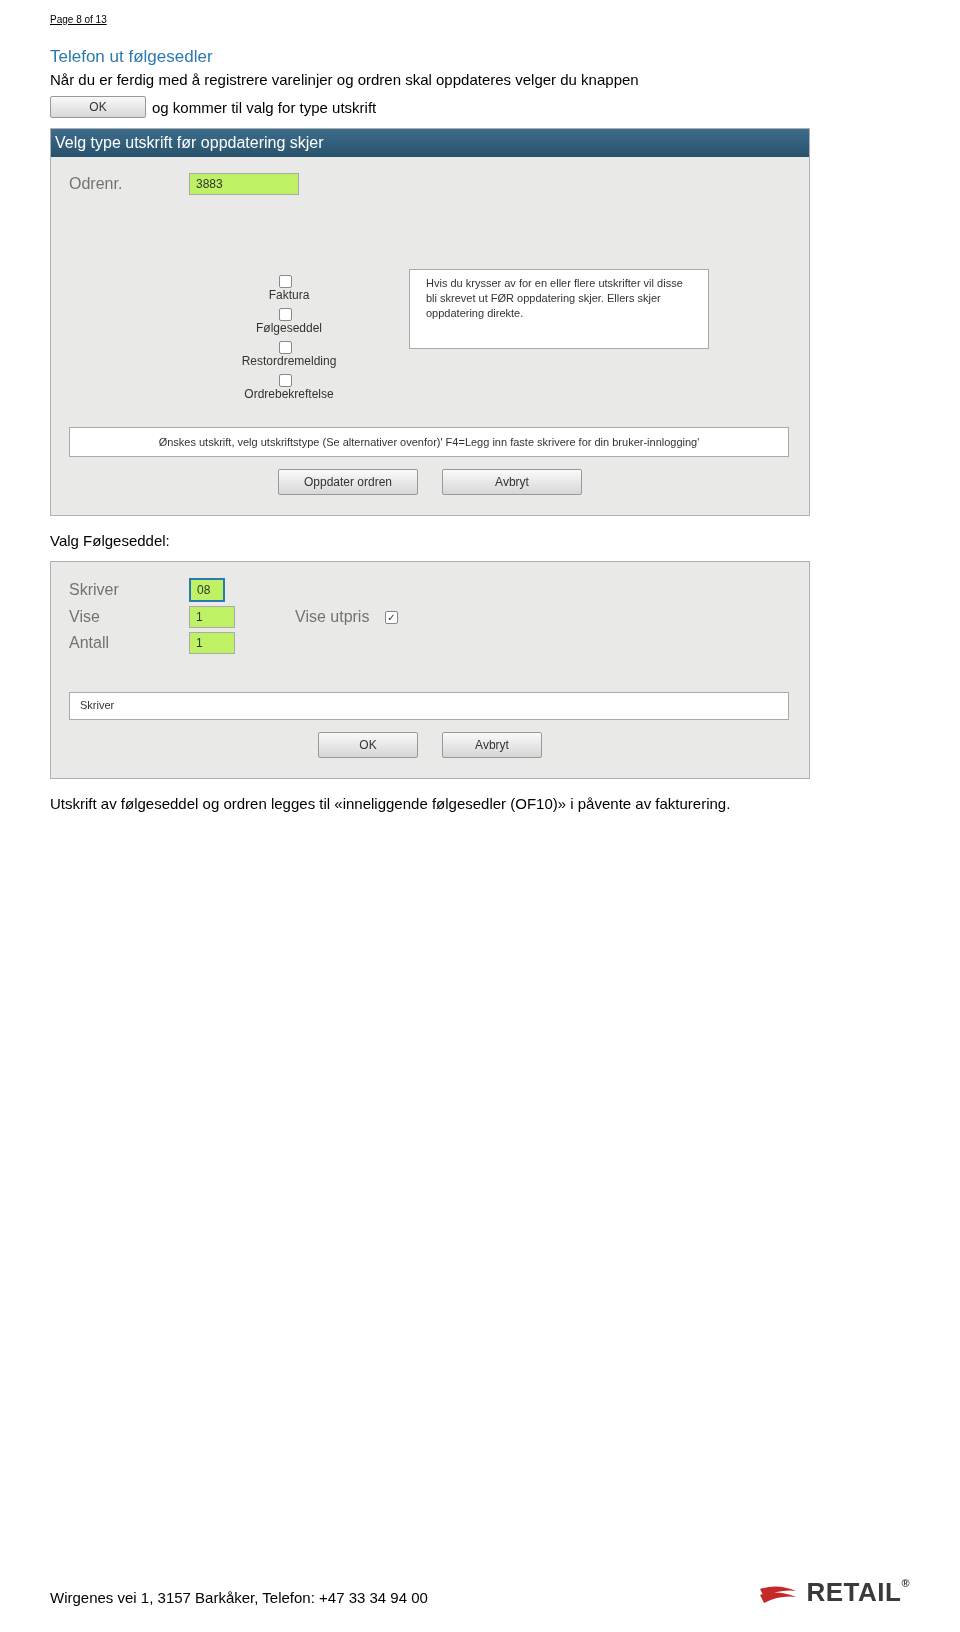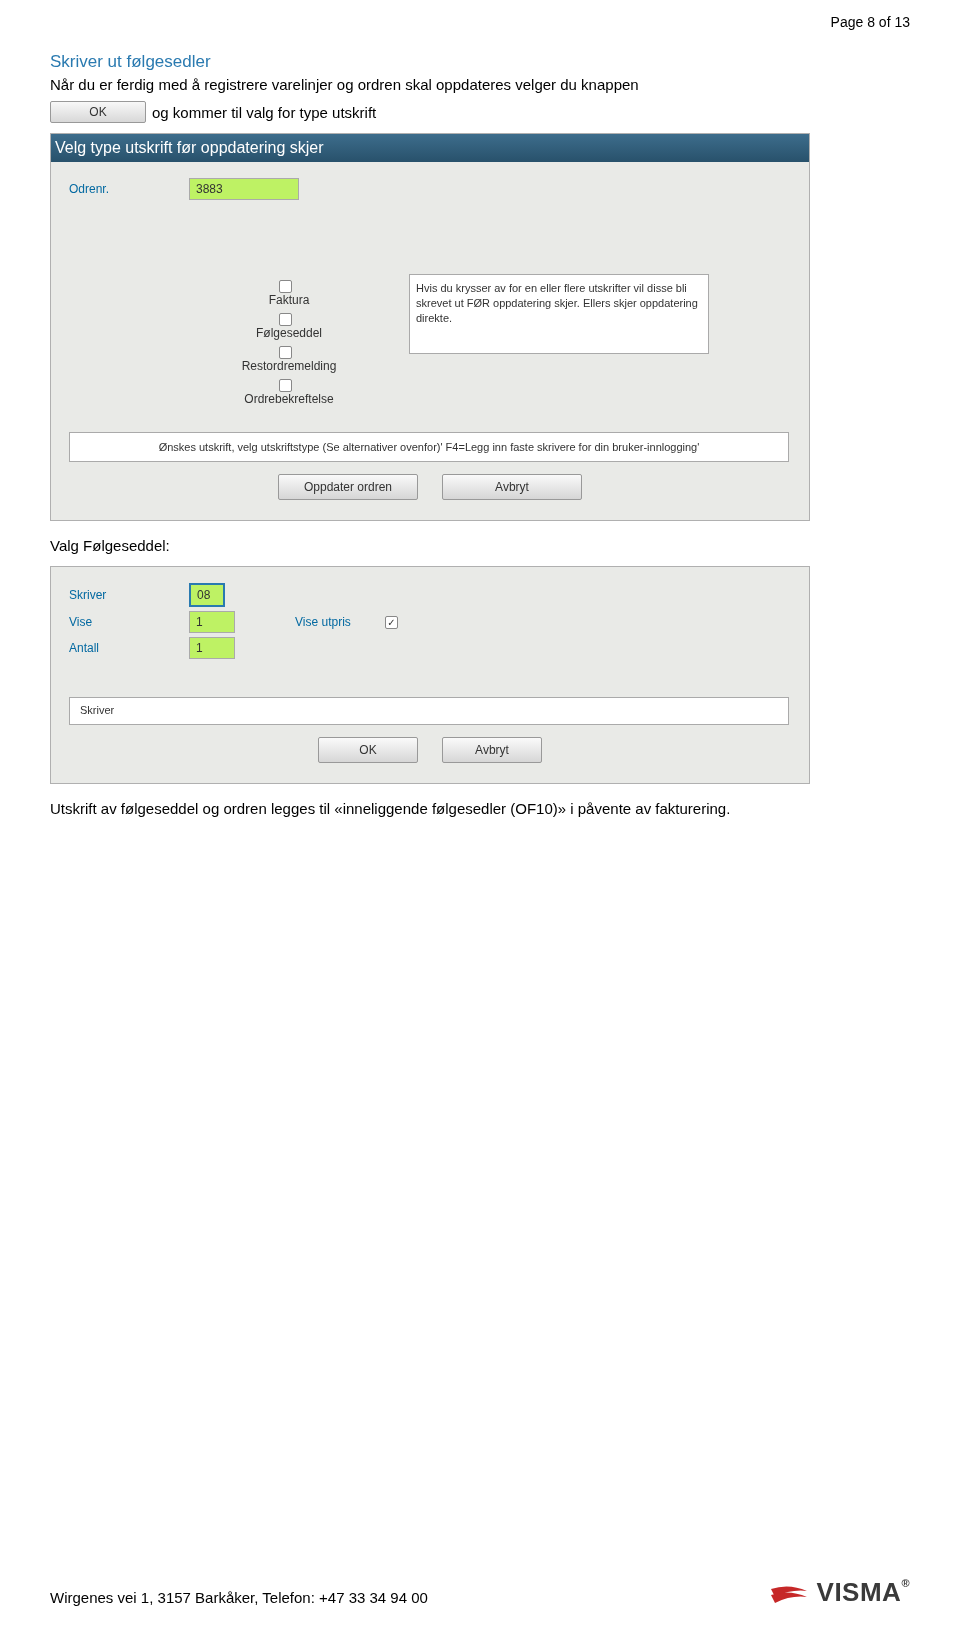--- a/index.html
+++ b/index.html
@@ -7,23 +7,24 @@
     font-family: Arial, Helvetica, sans-serif;
     font-size: 14px;
     color: #000;
     background: #fff;
     width: 960px;
     height: 1632px;
     position: relative;
     padding: 0 50px;
   }
   .page-number {
-    text-align: right;
-    font-size: 14px;
+    text-align: left;
+    font-size: 10px;
     padding: 14px 0 18px 0;
+    text-decoration: underline;
   }
   .section-title {
     color: #2a7ab0;
     font-size: 17px;
     margin: 4px 0 2px 0;
     font-weight: normal;
   }
   .paragraph {
     font-size: 15px;
     line-height: 1.4;
@@ -54,22 +55,22 @@
     color: #fff;
     font-size: 16px;
     font-weight: normal;
     padding: 5px 4px;
   }
   .panel-body {
     padding: 12px 18px;
   }
   .row { display: flex; align-items: center; margin: 4px 0; }
   .label-s {
-    font-size: 12px;
-    color: #0369a1;
+    font-size: 16px;
+    color: #737373;
     width: 120px;
     flex-shrink: 0;
   }
   .textinput {
     background: #bef264;
     border: 1px solid #aaa;
     padding: 3px 6px;
     font-size: 12px;
     color: #333;
     width: 110px;
@@ -104,21 +105,21 @@
     font-size: 10px;
     color: #333;
     display: block;
     text-align: center;
     line-height: 11px;
   }
   .info-box {
     width: 300px;
     background: #fff;
     border: 1px solid #aaa;
-    padding: 6px 6px;
+    padding: 6px 16px;
     font-size: 11px;
     color: #333;
     line-height: 1.35;
     margin-left: 20px;
     min-height: 80px;
   }
   .hint-box {
     background: #fff;
     border: 1px solid #aaa;
     padding: 8px 10px;
@@ -177,21 +178,21 @@
   }
   .visma-icon { width: 40px; height: 24px; }
   .visma-text { font-size: 26px; font-weight: bold; color: #3a3a3a; letter-spacing: 0.5px; }
   .reg-mark { font-size: 11px; vertical-align: top; }
 </style>
 </head>
 <body>
 
 <div class="page-number">Page 8 of 13</div>
 
-<div class="section-title">Skriver ut følgesedler</div>
+<div class="section-title">Telefon ut følgesedler</div>
 <div class="paragraph">
   <span>Når du er ferdig med å registrere varelinjer og ordren skal oppdateres velger du knappen</span>
 </div>
 <div style="display:flex; align-items:center; gap:6px; margin-bottom:8px;">
   <span class="ok-button-img">OK</span>
   <span style="font-size:15px;"> og kommer til valg for type utskrift</span>
 </div>
 
 <div class="app-panel">
   <div class="app-titlebar">Velg type utskrift før oppdatering skjer</div>
@@ -264,16 +265,16 @@
 <div class="footer">
   <div class="footer-text">
     <div>Wirgenes vei 1, 3157 Barkåker, Telefon: +47 33 34 94 00</div>
   </div>
   <div class="visma-logo">
     <svg class="visma-icon" viewBox="0 0 40 24">
       <path d="M2 8 Q 20 2 38 10 Q 22 8 6 16 Z" fill="#c62828"></path>
       <path d="M2 14 Q 20 8 38 16 Q 22 14 6 22 Z" fill="#c62828"></path>
     </svg>
     <span class="visma-text">
-      <span>VISMA</span><span class="reg-mark">®</span>
+      <span>RETAIL</span><span class="reg-mark">®</span>
     </span>
   </div>
 </div>
 
 </body></html>

